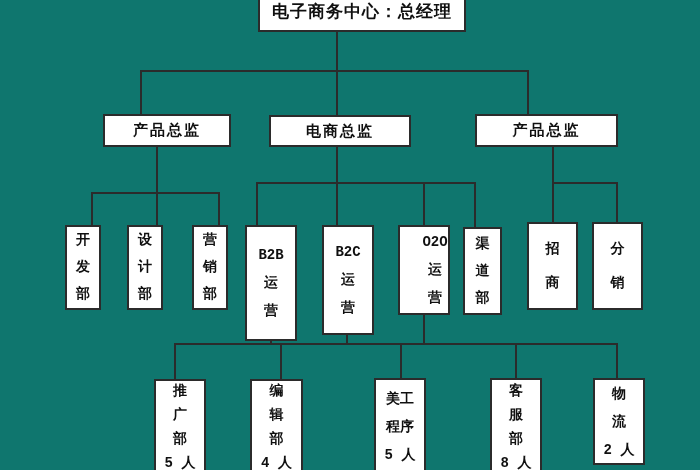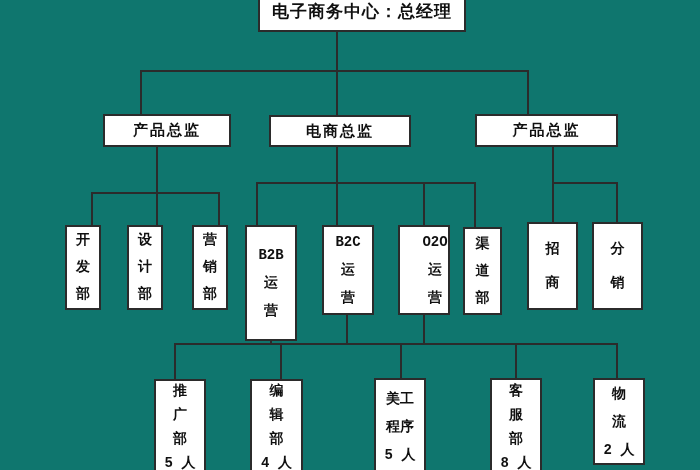--- a/index.html
+++ b/index.html
@@ -35,21 +35,21 @@
   
   #n-root{left:258px;top:-10px;width:208px;height:42px;}
   #n-product{left:103px;top:114px;width:128px;height:33px;}
   #n-ecom{left:269px;top:115px;width:142px;height:32px;}
   #n-invest-dir{left:475px;top:114px;width:143px;height:33px;}
 
   #n-dev{left:65px;top:225px;width:36px;height:85px;}
   #n-design{left:127px;top:225px;width:36px;height:85px;}
   #n-marketing{left:192px;top:225px;width:36px;height:85px;}
   #n-b2b{left:245px;top:225px;width:52px;height:116px;line-height:28px;}
-  #n-b2c{left:322px;top:225px;width:52px;height:90px;line-height:28px;}
+  #n-b2c{left:322px;top:225px;width:52px;height:110px;line-height:28px;}
   #n-o2o{left:398px;top:225px;width:52px;height:90px;line-height:28px;padding-left:22px;}
   #n-channel{left:463px;top:227px;width:39px;height:88px;}
   #n-invest{left:527px;top:222px;width:51px;height:88px;}
   #n-dist{left:592px;top:222px;width:51px;height:88px;}
 
   #n-promo{left:154px;top:379px;width:52px;height:96px;}
   #n-edit{left:250px;top:379px;width:53px;height:96px;}
   #n-art{left:374px;top:378px;width:52px;height:97px;}
   #n-cs{left:490px;top:378px;width:52px;height:97px;}
   #n-logi{left:593px;top:378px;width:52px;height:87px;}

